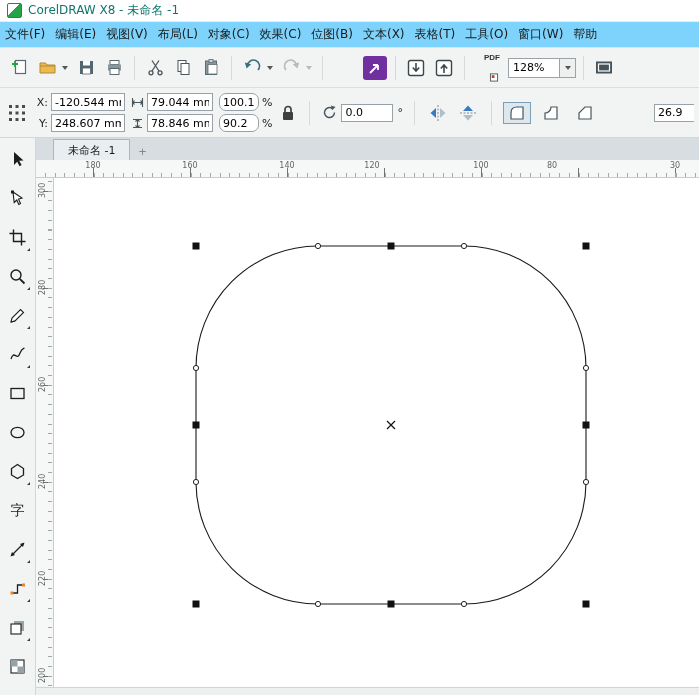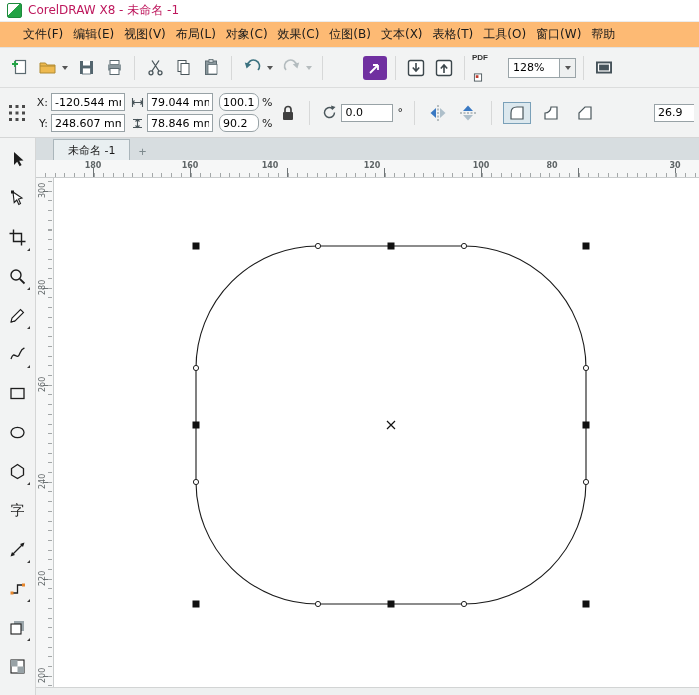--- a/index.html
+++ b/index.html
@@ -2,38 +2,38 @@
 <html><head>
 <meta charset="utf-8">
 <style>
   *{margin:0;padding:0;box-sizing:border-box;}
   html,body{width:699px;height:695px;overflow:hidden;}
   body{font-family:"DejaVu Sans","Liberation Sans",sans-serif;font-size:12px;color:#1b1b1b;background:#fff;position:relative;}
 
   
   .titlebar{position:absolute;left:0;top:0;width:699px;height:22px;background:#ffffff;display:flex;align-items:center;gap:6px;padding-left:7px;border-bottom:1px solid #ececec;}
   .applogo{width:15px;height:15px;border-radius:2px;background:linear-gradient(135deg,#ffffff 0 46%,#22a345 46% 100%);border:1px solid #1d8a3c;flex:0 0 auto;}
-  .title-text{font-size:12px;color:#be185d;}
-
-  
-  .menubar{position:absolute;left:0;top:22px;width:699px;height:25px;background:#fdba74;display:flex;align-items:stretch;padding-left:18px;}
+  .title-text{font-size:12px;color:#0f766e;}
+
+  
+  .menubar{position:absolute;left:0;top:22px;width:699px;height:25px;background:#7dd3fc;display:flex;align-items:stretch;padding-left:0;}
   .mi{display:flex;align-items:center;padding:0 5px;font-size:12px;white-space:nowrap;}
 
   
   .toolbar{position:absolute;left:0;top:47px;width:699px;height:41px;background:#f2f3f3;border-top:1px solid #e2e3e3;border-bottom:1px solid #dcdddd;display:flex;align-items:center;padding:0 6px;gap:2px;}
   .tbtn{width:26px;height:26px;display:flex;align-items:center;justify-content:center;flex:0 0 auto;background:none;border:none;position:relative;}
   .drop{width:0;height:0;border-left:3px solid transparent;border-right:3px solid transparent;border-top:4px solid #555;margin:0 3px 0 0;flex:0 0 auto;}
   .drop.dis{border-top-color:#b6bcbe;}
   .sep{width:1px;height:24px;background:#d7d8d8;margin:0 5px;flex:0 0 auto;}
   .gap30{width:30px;flex:0 0 auto;}
   .launcher{width:24px;height:24px;border-radius:3px;display:flex;align-items:center;justify-content:center;}
   .zoomcombo{display:flex;align-items:center;margin-left:6px;}
   .zoomcombo input{width:52px;height:20px;border:1px solid #9aa4a8;font-size:11px;padding:0 4px;font-family:inherit;}
   .zoomdrop{width:16px;height:20px;border:1px solid #9aa4a8;border-left:none;background:#eef0f0;display:flex;align-items:center;justify-content:center;}
-  .pdfbtn{display:flex;flex-direction:column;align-items:flex-start;justify-content:center;width:28px;height:28px;background:none;border:none;gap:11px;}
+  .pdfbtn{display:flex;flex-direction:column;align-items:flex-end;justify-content:center;width:28px;height:28px;background:none;border:none;gap:11px;}
   .pdftext{font-size:8px;font-weight:bold;color:#333;line-height:8px;}
 
   
   .propbar{position:absolute;left:0;top:88px;width:699px;height:50px;background:#f2f3f3;border-bottom:1px solid #d5d6d6;display:flex;align-items:center;padding:0 5px;gap:6px;overflow:hidden;}
   .stack{display:flex;flex-direction:column;gap:3px;}
   .frow{display:flex;align-items:center;gap:3px;}
   .plbl{font-size:11px;width:13px;text-align:right;}
   .propbar input{height:18px;border:1px solid #98a2a6;font-size:11px;padding:0 3px;font-family:inherit;background:#fff;}
   .w74{width:74px;} .w66{width:66px;} .w40{width:40px;border-radius:7px;} .w52{width:52px;} .w46{width:46px;}
   .pct{font-size:11px;} .deg{font-size:11px;margin-left:1px;}
@@ -48,21 +48,21 @@
   .doctab{height:21px;padding:0 14px;background:#e9eff1;border:1px solid #aab6bb;border-bottom:none;display:flex;align-items:center;font-size:11px;}
   .newtab{width:20px;height:18px;margin-left:2px;display:flex;align-items:center;justify-content:center;color:#7d898d;font-size:13px;background:none;border:none;}
 
   
   .hruler{position:absolute;left:36px;top:160px;width:663px;height:18px;background:#f6f7f7;border-bottom:1px solid #c9cccd;
     background-image:
       repeating-linear-gradient(to right,#a3a7a8 0 1px,transparent 1px 9.7px),
       repeating-linear-gradient(to right,#6e7476 0 1px,transparent 1px 97px);
     background-size:100% 4px,100% 9px;
     background-position:left 8.5px bottom 0,left 57px bottom 0;
-    background-repeat:no-repeat,no-repeat;font-weight:bold;}
+    background-repeat:no-repeat,no-repeat;}
   .hr-num{position:absolute;top:1px;font-size:8px;color:#5f6567;transform:translateX(-50%);}
   .vruler{position:absolute;left:36px;top:178px;width:18px;height:517px;background:#f6f7f7;border-right:1px solid #c9cccd;
     background-image:
       repeating-linear-gradient(to bottom,#a3a7a8 0 1px,transparent 1px 9.7px),
       repeating-linear-gradient(to bottom,#6e7476 0 1px,transparent 1px 97px);
     background-size:4px 100%,9px 100%;
     background-position:right 1px top 3.3px,right 1px top 13px;
     background-repeat:no-repeat,no-repeat;}
   .vr-num{position:absolute;left:0;width:14px;height:16px;line-height:16px;text-align:center;font-size:8px;color:#5f6567;transform:rotate(-90deg);}
 
@@ -314,21 +314,21 @@
 <div class="tabbar">
   <div class="doctab">
     <span>未命名 -1</span>
   </div>
   <button class="newtab">+</button>
 </div>
 
 <div class="hruler">
   <span class="hr-num" style="left:57px">180</span>
   <span class="hr-num" style="left:154px">160</span>
-  <span class="hr-num" style="left:234px">140</span>
+  <span class="hr-num" style="left:251px">140</span>
   <span class="hr-num" style="left:336px">120</span>
   <span class="hr-num" style="left:445px">100</span>
   <span class="hr-num" style="left:516px">80</span>
   <span class="hr-num" style="left:639px">30</span>
 </div>
 <div class="vruler">
   <span class="vr-num" style="top:5px">300</span>
   <span class="vr-num" style="top:102px">280</span>
   <span class="vr-num" style="top:199px">260</span>
   <span class="vr-num" style="top:296px">240</span>

